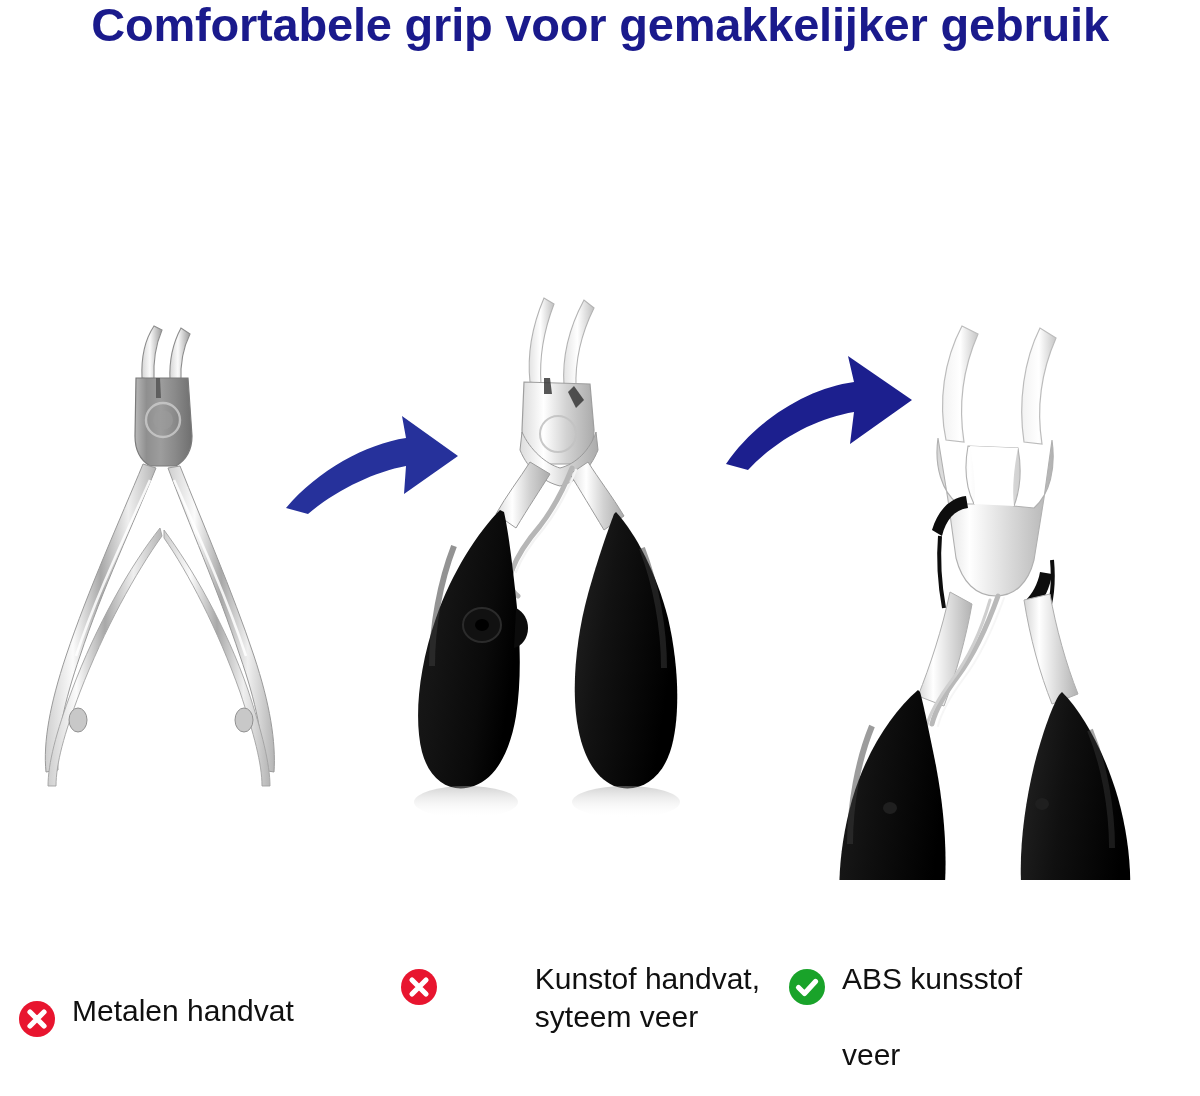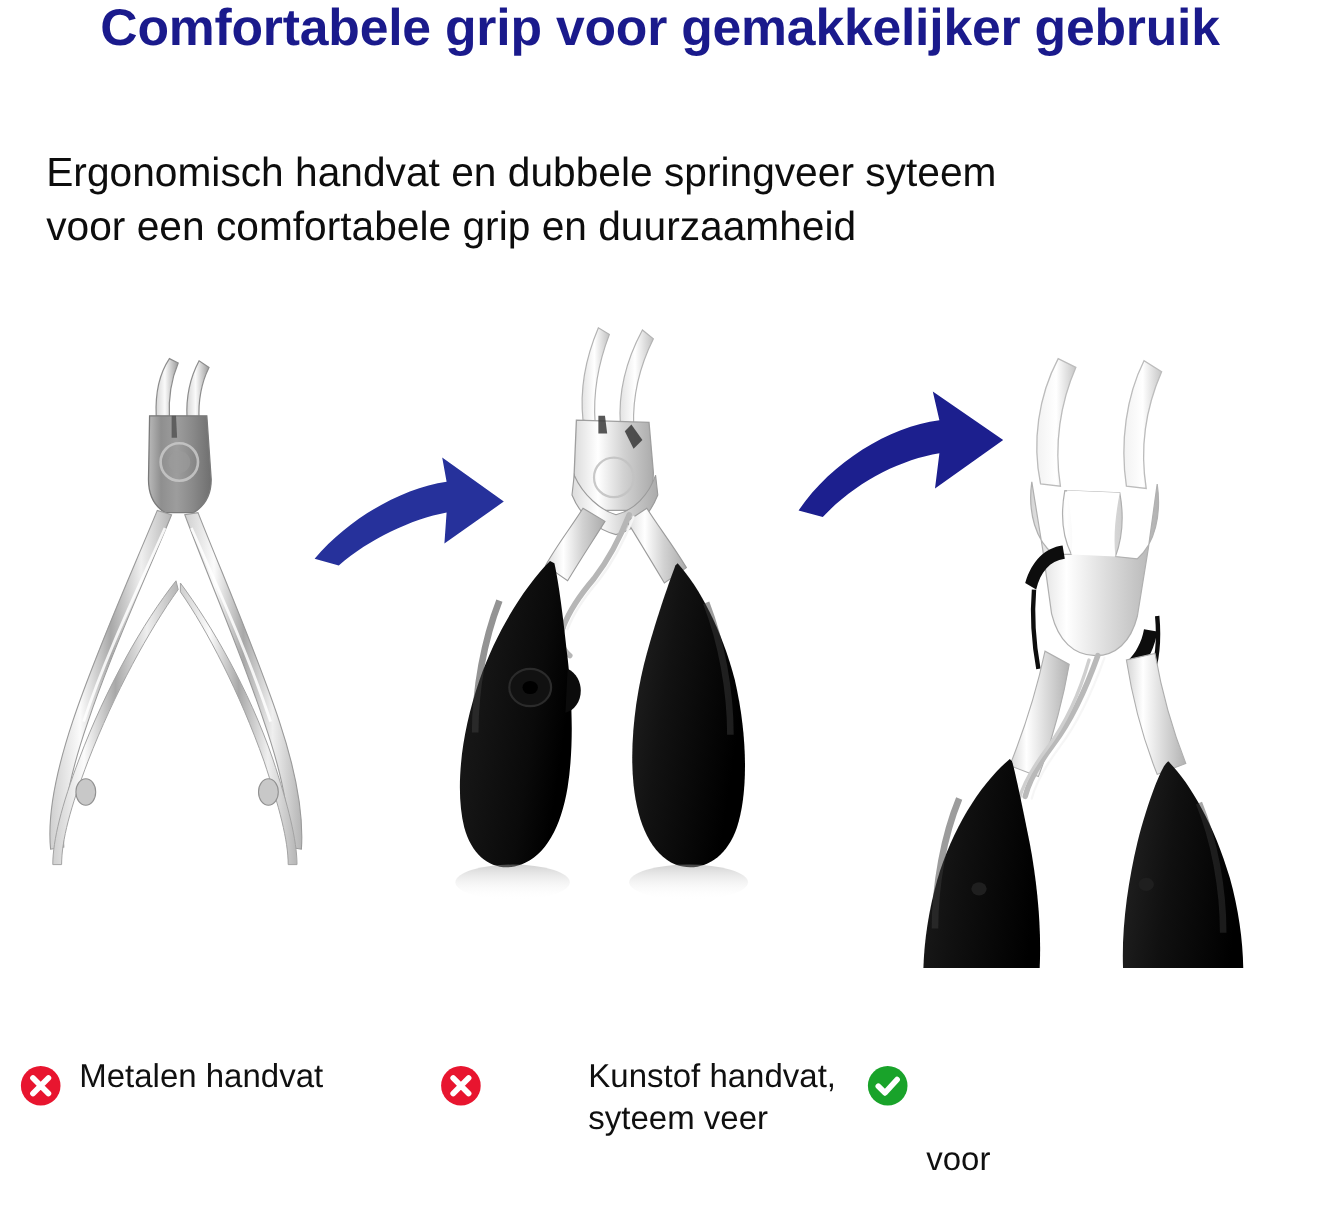--- a/index.html
+++ b/index.html
@@ -80,21 +80,21 @@
     width: 1200px;
     height: 136px;
   }
   .cap {
     position: absolute;
     top: 0;
     display: flex;
     align-items: flex-start;
     gap: 16px;
   }
-  .cap-1 { left: 18px;  width: 350px; }
+  .cap-1 { left: 18px;  width: 350px; margin-top: 32px; }
   .cap-2 { left: 400px; width: 360px; justify-content: space-between; }
   .cap-3 { left: 788px; width: 400px; }
 
   .badge {
     flex: 0 0 auto;
     width: 38px;
     height: 38px;
     margin-top: 8px;
     border-radius: 50%;
     position: relative;
@@ -110,24 +110,20 @@
     color: #101010;
   }
 </style>
 </head>
 <body>
 
 <div class="page">
 
   <div class="headline">Comfortabele grip voor gemakkelijker gebruik</div>
 
-  <div class="subtitle">
-    <span class="line">Ergonomisch handvat en dubbele springveer syteem</span>
-    <span class="line">voor een comfortabele grip en duurzaamheid</span>
-  </div>
 
   <div class="stage">
 
     <div class="prod" style="left:10px; top:40px;">
       <svg width="300" height="530" viewBox="0 0 300 530">
         <defs>
           <linearGradient id="steel1" x1="0" y1="0" x2="1" y2="0">
             <stop offset="0%" stop-color="#cfcfcf"></stop>
             <stop offset="25%" stop-color="#fbfbfb"></stop>
             <stop offset="50%" stop-color="#a8a8a8"></stop>
@@ -366,21 +362,21 @@
     </div>
 
     <div class="cap cap-3">
       <span class="badge">
         <svg viewBox="0 0 38 38">
           <circle cx="19" cy="19" r="18" fill="#19a32a"></circle>
           <path d="M10.5 19.5 L16.5 25.5 L27.5 13.5" stroke="#ffffff" stroke-width="5.2" fill="none" stroke-linecap="round" stroke-linejoin="round"></path>
         </svg>
       </span>
       <span class="cap-text">
+        <span>ABS kunsstof</span><br>
         <br>
-        <br>
-        <span>voor</span>
+        <span>veer</span>
       </span>
     </div>
 
   </div>
 
 </div>
 
 </body></html>

